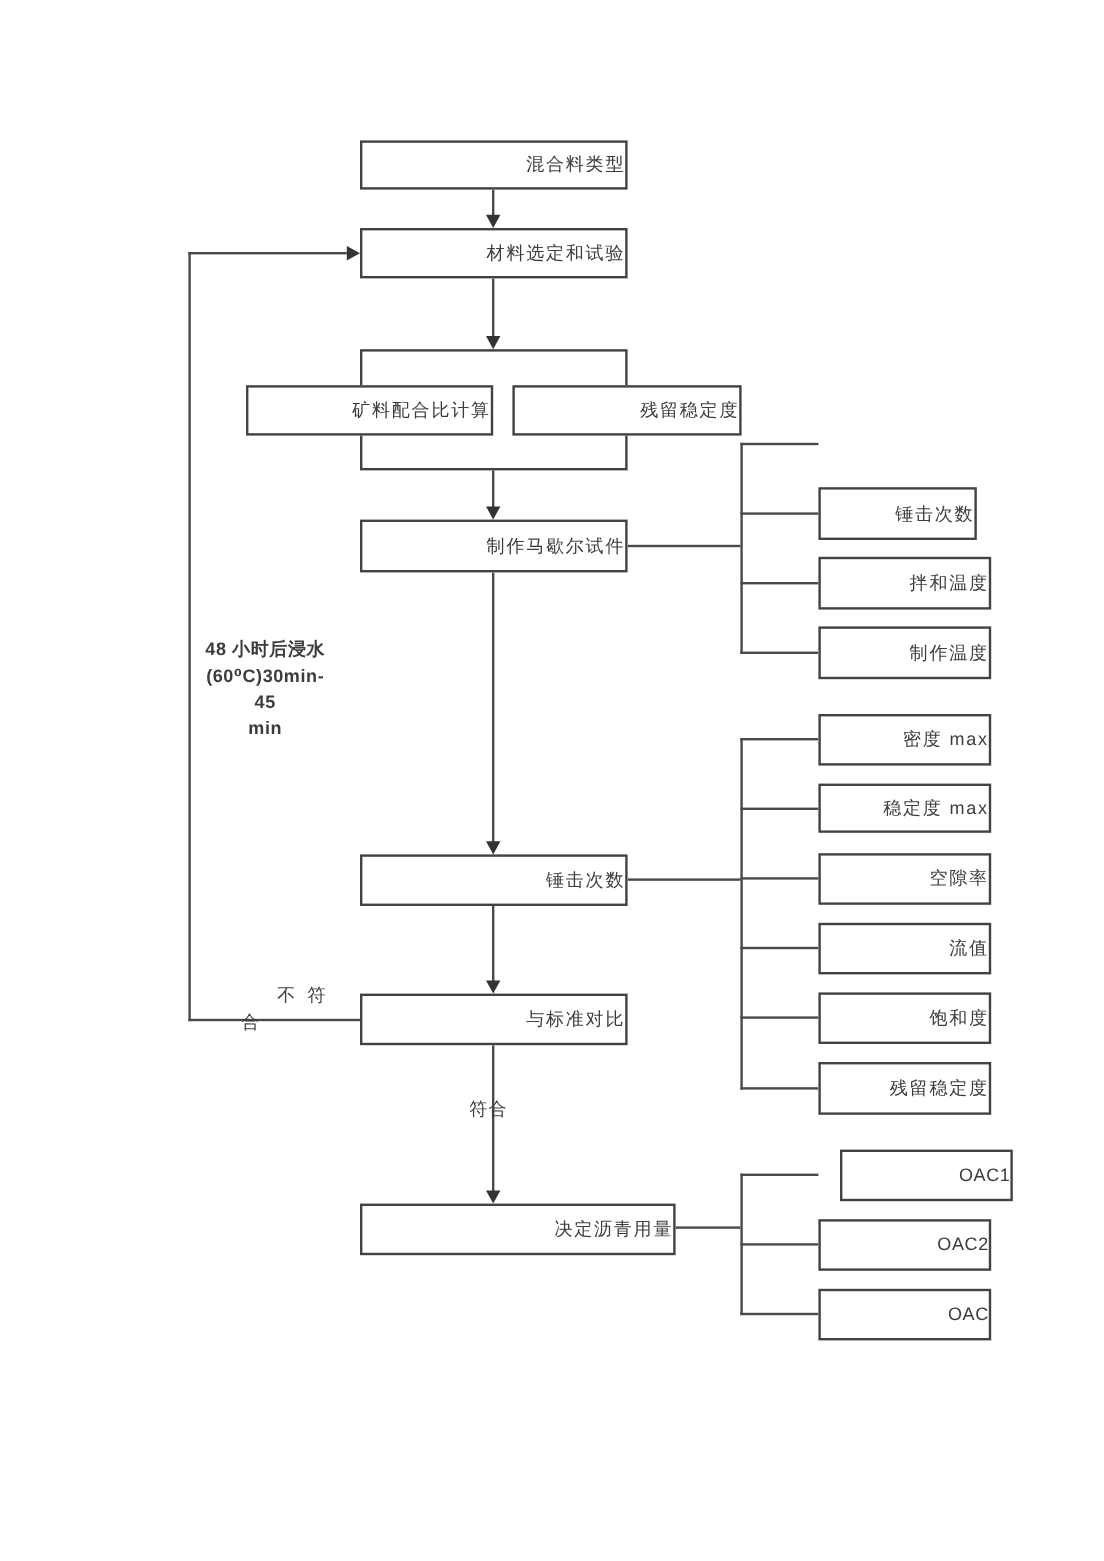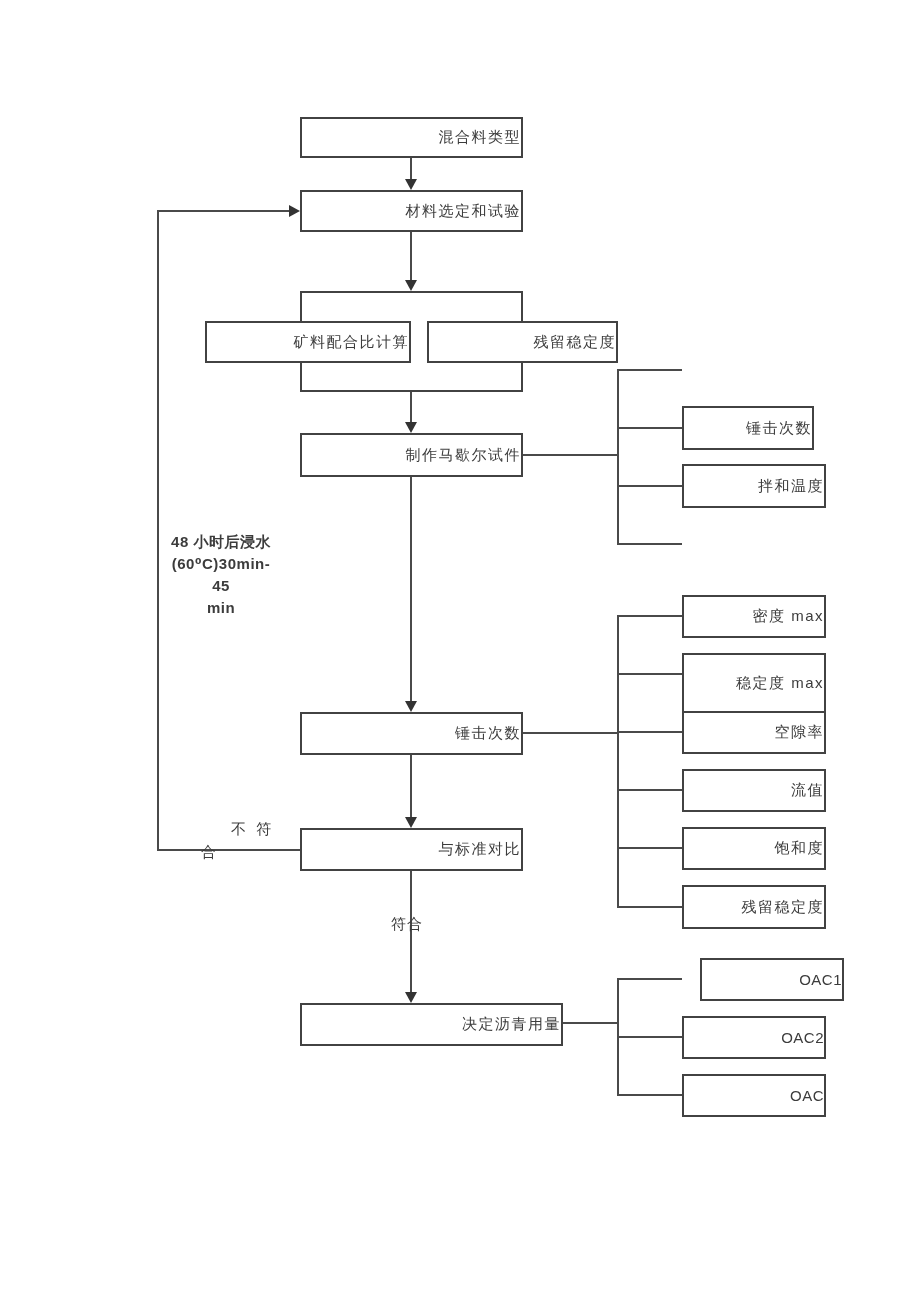--- a/index.html
+++ b/index.html
@@ -106,25 +106,28 @@
   <div class="box" style="left:300px; top:1003px; width:263px; height:43px;">
     <span>决定沥青用量</span>
   </div>
 
   <div class="box" style="left:682px; top:406px; width:132px; height:44px;">
     <span>锤击次数</span>
   </div>
   <div class="box" style="left:682px; top:464px; width:144px; height:44px;">
     <span>拌和温度</span>
   </div>
+  <div class="box" style="left:682px; top:522px; width:144px; height:44px;">
+    <span>制作温度</span>
+  </div>
 
   <div class="box" style="left:682px; top:595px; width:144px; height:43px;">
     <span>密度 max</span>
   </div>
-  <div class="box" style="left:682px; top:653px; width:144px; height:60px;">
+  <div class="box" style="left:682px; top:653px; width:144px; height:41px;">
     <span>稳定度 max</span>
   </div>
   <div class="box" style="left:682px; top:711px; width:144px; height:43px;">
     <span>空隙率</span>
   </div>
   <div class="box" style="left:682px; top:769px; width:144px; height:43px;">
     <span>流值</span>
   </div>
   <div class="box" style="left:682px; top:827px; width:144px; height:43px;">
     <span>饱和度</span>

